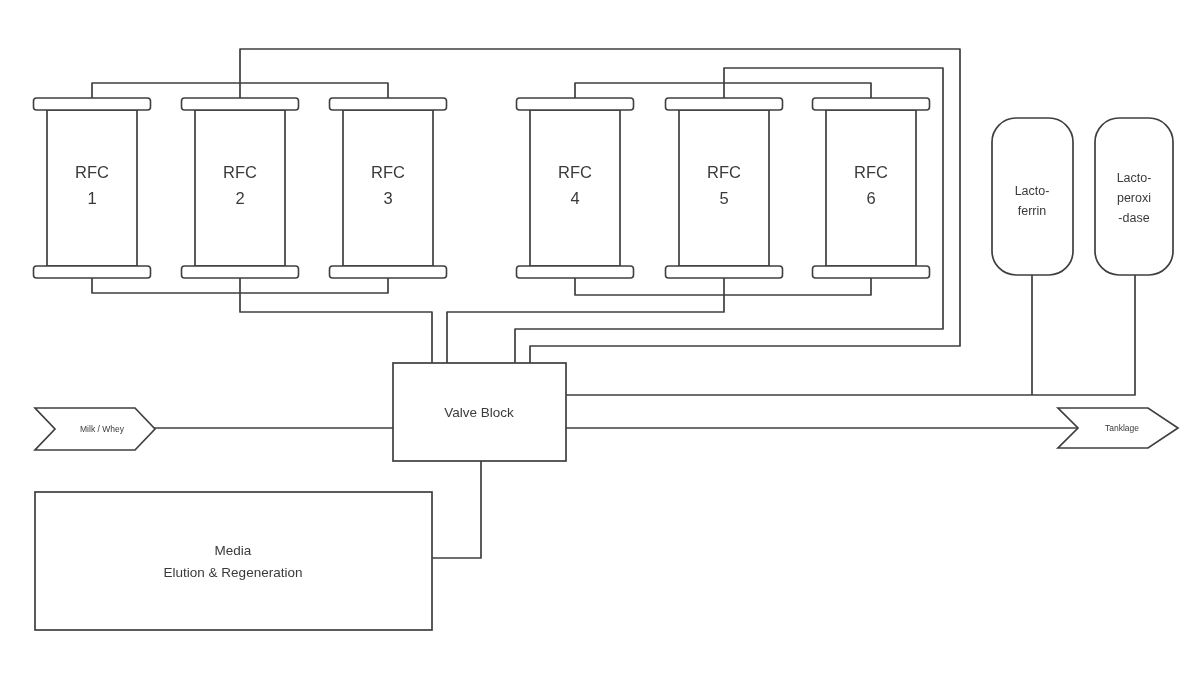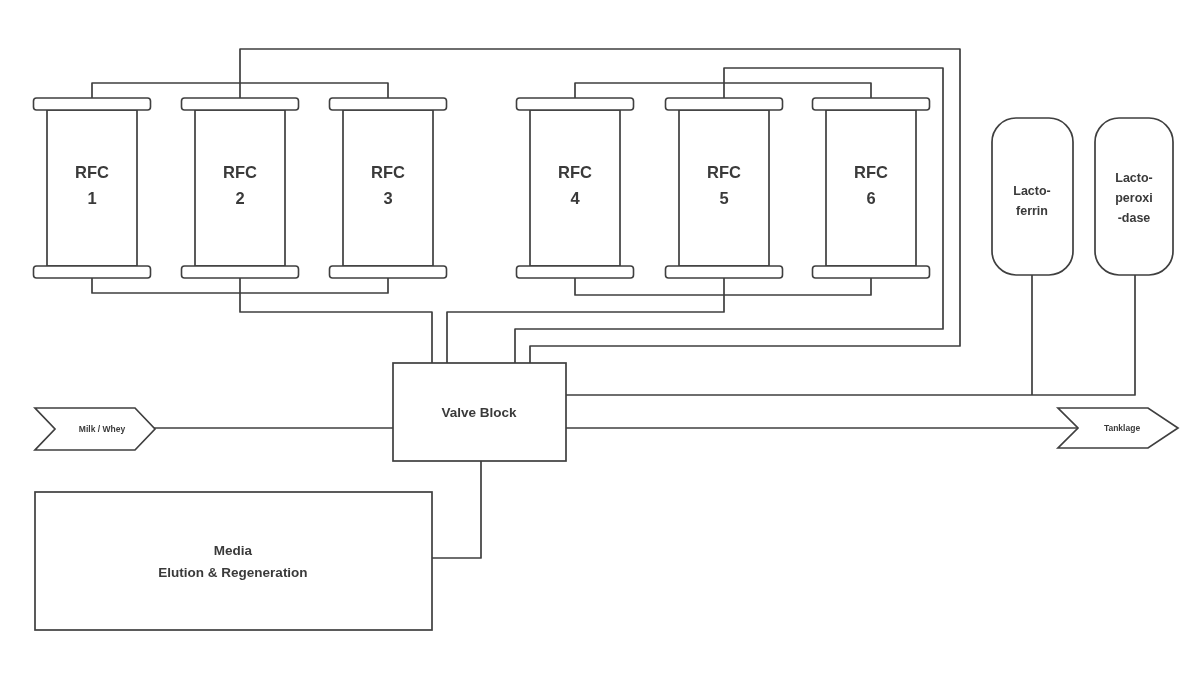--- a/index.html
+++ b/index.html
@@ -1,16 +1,16 @@
 <!DOCTYPE html>
 <html><head>
 <meta charset="utf-8">
 <style>
   html,body{margin:0;padding:0;background:#ffffff;}
-  .stage{position:relative;width:1200px;height:675px;background:#ffffff;overflow:hidden;font-weight:bold;}
+  .stage{position:relative;width:1200px;height:675px;background:#ffffff;overflow:hidden;}
   svg{display:block;}
   .cline{fill:none;stroke:#3f3f3f;stroke-width:1.7;stroke-linejoin:round;stroke-linecap:square;}
   .box{fill:#ffffff;stroke:#3f3f3f;stroke-width:1.7;}
   .cap{fill:#ffffff;stroke:#3f3f3f;stroke-width:1.6;}
   text{font-family:"Liberation Sans",sans-serif;fill:#3a3a3a;}
   .rfc-label{font-size:16.5px;text-anchor:middle;}
   .box-label{font-size:13.5px;text-anchor:middle;}
   .tank-label{font-size:12.5px;text-anchor:middle;}
   .arrow-label{font-size:8.5px;text-anchor:middle;}
 </style>

